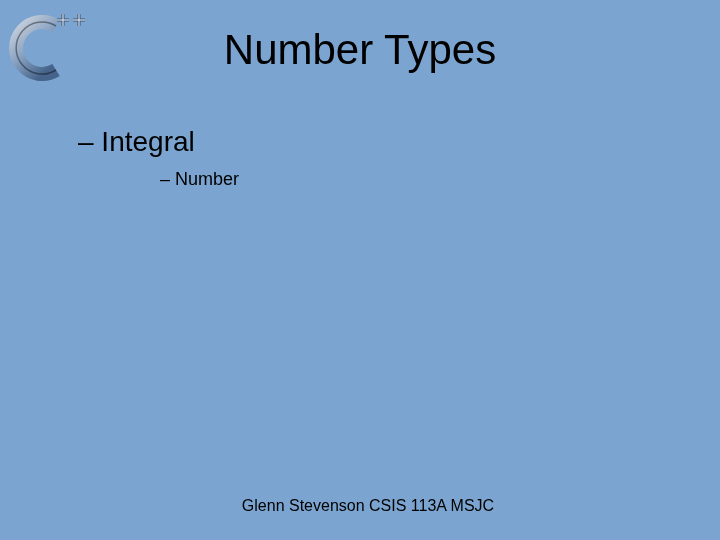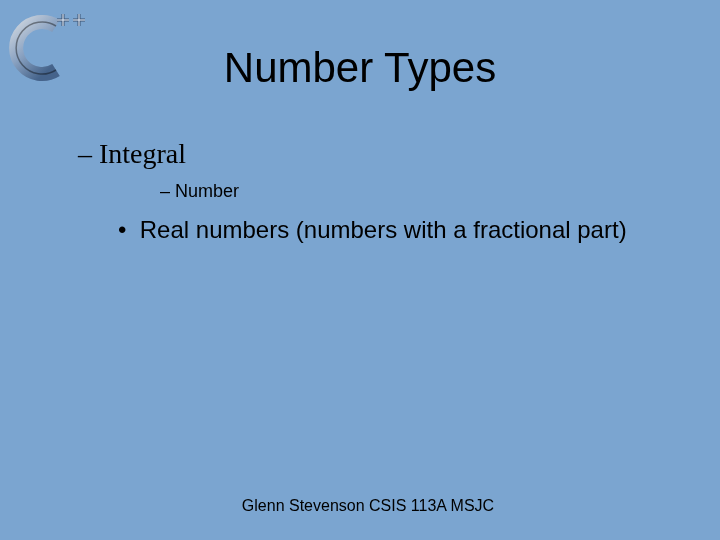--- a/index.html
+++ b/index.html
@@ -19,42 +19,41 @@
     position: absolute;
     top: 8px;
     left: 6px;
     width: 90px;
     height: 75px;
   }
   .title {
     font-family: "Comic Sans MS", "Comic Sans", cursive, sans-serif;
     font-size: 42px;
     text-align: center;
-    padding-top: 44px;
+    padding-top: 26px;
     padding-bottom: 30px;
   }
   .content {
     padding: 0 40px 0 40px;
   }
   .lvl1 {
     font-size: 28px;
     line-height: 1.2;
     margin-left: 0;
     padding-left: 28px;
     text-indent: -18px;
     margin-bottom: 10px;
   }
   .lvl1::before { content: "\2022\00a0\00a0"; font-size:26px; }
   .lvl2 {
     font-size: 28px;
     line-height: 1.25;
     margin-left: 38px;
-    margin-top: 14px;
+    margin-top: 20px;
     margin-bottom: 8px;
-    font-family: Liberation Serif, serif;
   }
   .lvl2::before { content: "\2013\00a0"; }
   .lvl3 {
     font-size: 24px;
     line-height: 1.25;
     margin-left: 78px;
     margin-top: 12px;
     margin-bottom: 4px;
   }
   .lvl3::before { content: "\2022\00a0\00a0"; }
@@ -105,16 +104,15 @@
       <line x1="67" y1="12" x2="79" y2="12"></line>
     </g>
   </svg>
 </div>
 
 <div class="title">Number Types</div>
 
 <div class="content">
   <div class="lvl2">Integral</div>
   <div class="lvl4">Number</div>
-  <div class="lvl3">Real numbers (numbers with a fractional part)</div>
 </div>
 
 <div class="footer">Glenn Stevenson CSIS 113A MSJC</div>
 
 </body></html>

